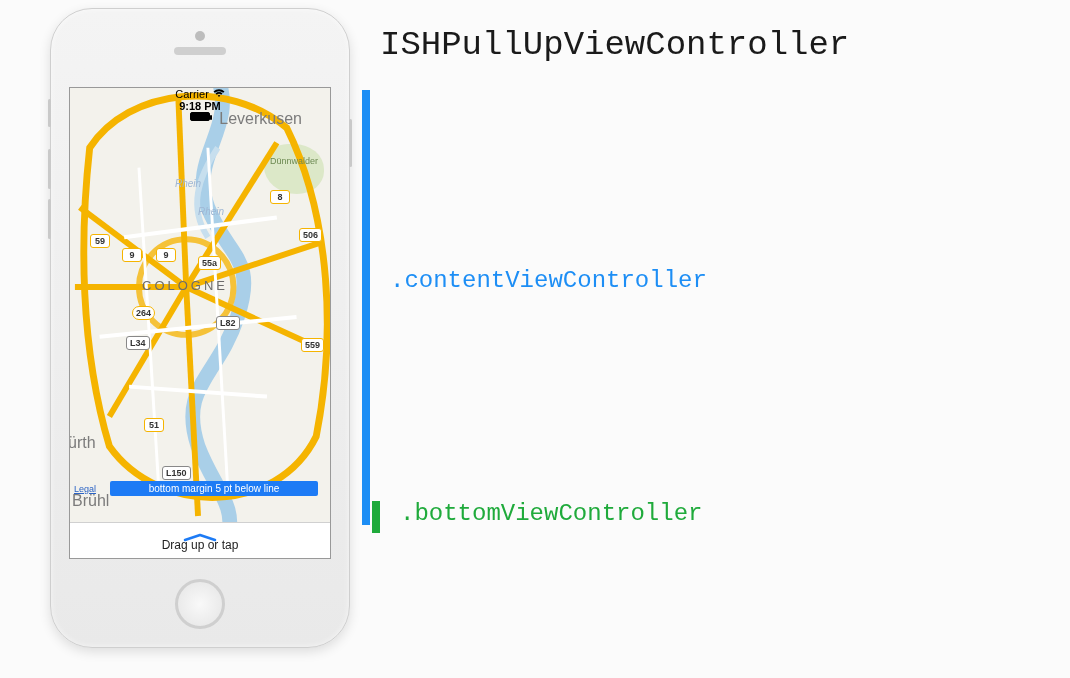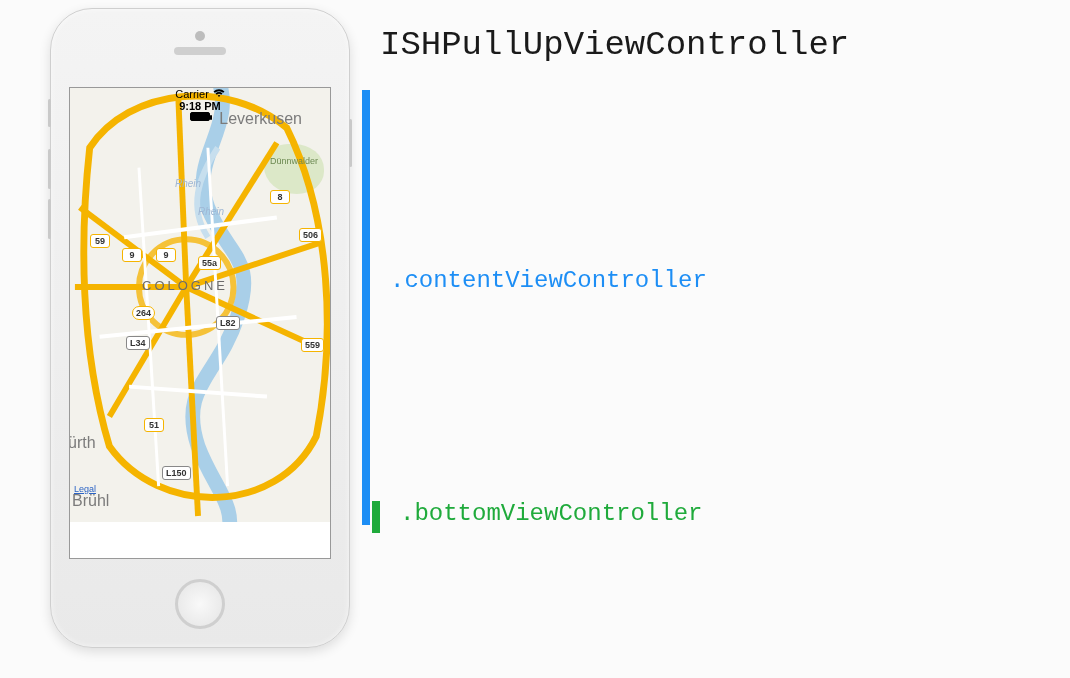--- a/index.html
+++ b/index.html
@@ -205,22 +205,31 @@
       <div class="shield" style="right:8px; top:140px;">506</div>
       <div class="shield" style="left:128px; top:168px;">55a</div>
       <div class="shield" style="left:62px; top:218px;border-radius:7px;">264</div>
       <div class="shield white" style="left:56px; top:248px;">L34</div>
       <div class="shield white" style="left:146px; top:228px;">L82</div>
       <div class="shield" style="right:6px; top:250px;">559</div>
       <div class="shield" style="left:74px; top:330px;">51</div>
       <div class="shield white" style="left:92px; top:378px;">L150</div>
 
       <span class="legal">Legal</span>
+      <div class="bottom-margin-pill">bottom margin 5 pt below line</div>
     </div>
 
+    <div class="drag-bar">
+      <span class="drag-handle">
+        <svg viewBox="0 0 36 10">
+            <path d="M3 8 L18 3 L33 8" stroke="#1d7bf5" stroke-width="2.5" fill="none" stroke-linecap="round" stroke-linejoin="round"></path>
+          </svg>
+      </span>
+      <span class="drag-text">Drag up or tap</span>
+    </div>
   </div>
 
   <div class="home-btn"></div>
 </div>
 
 <div class="title-label">ISHPullUpViewController</div>
 <div class="bracket blue"></div>
 <div class="bracket green"></div>
 <div class="anno blue">.contentViewController</div>
 <div class="anno green">.bottomViewController</div>

